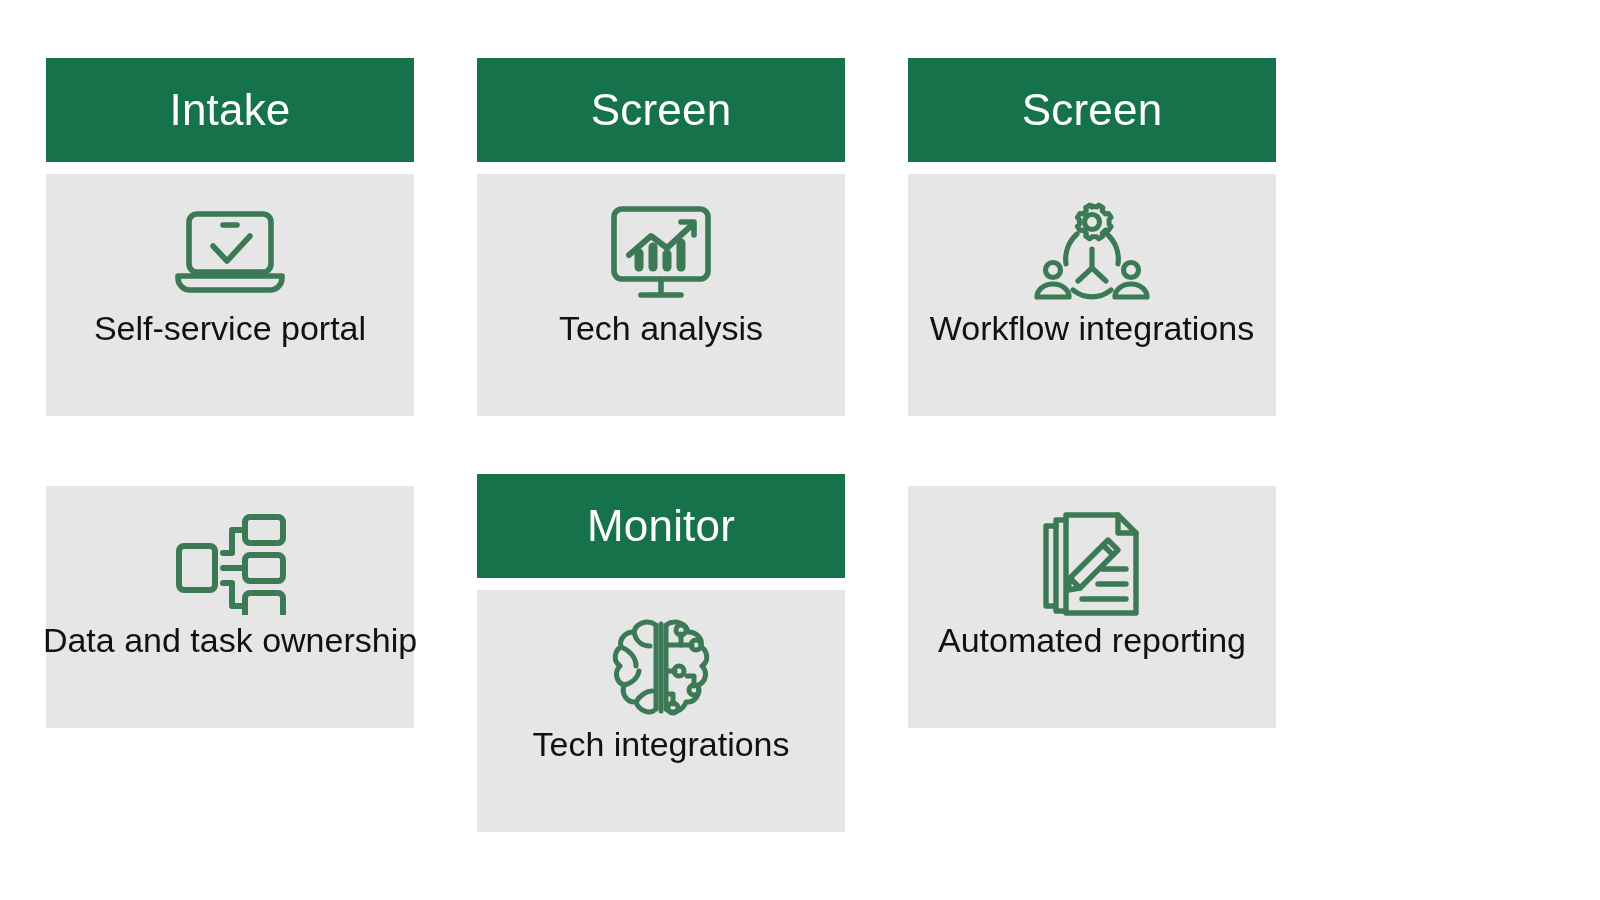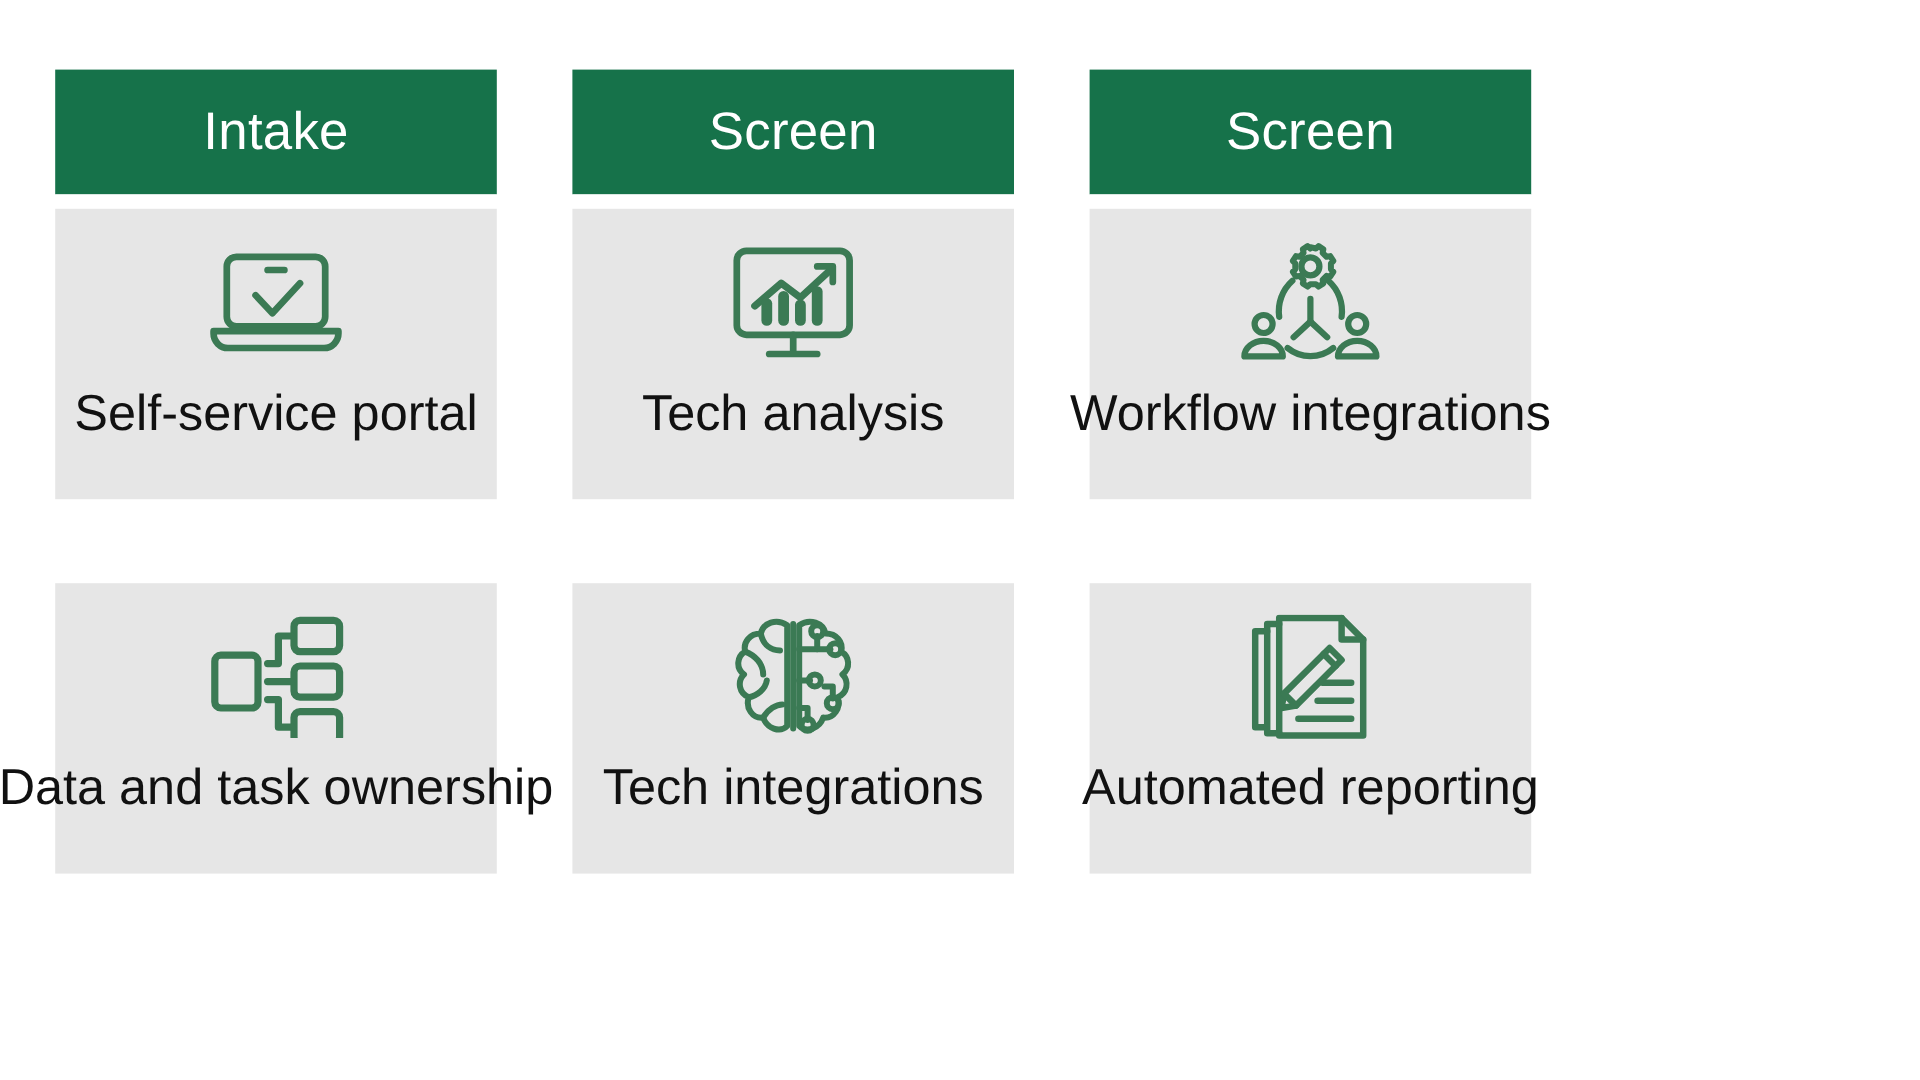--- a/index.html
+++ b/index.html
@@ -72,22 +72,22 @@
 
   .card-icon {
     height: 104px;
     display: flex;
     align-items: center;
     justify-content: center;
   }
   .card-icon svg { display: block; }
 
   .card-caption {
-    margin-top: 16px;
-    font-size: 42px;
+    margin-top: 5px;
+    font-size: 34px;
     font-weight: 400;
     color: #111111;
     text-align: center;
     line-height: 1.12;
     white-space: nowrap;
   }
 </style>
 </head>
 <body>
 
@@ -185,20 +185,23 @@
             <polyline points="50,40 59,40 59,17 70,17"></polyline>
             <line x1="50" y1="55" x2="70" y2="55"></line>
             <polyline points="50,70 59,70 59,93 70,93"></polyline>
           </svg>
         </div>
         <div class="card-caption">Data and task ownership</div>
       </div>
     </div>
 
     <div class="card">
+      <div class="card-header">
+        <div class="card-header-title">Monitor</div>
+      </div>
       <div class="card-gap"></div>
       <div class="card-body">
         <div class="card-icon">
           <svg width="104" height="104" viewBox="0 0 104 104" fill="none" stroke="#3b7a54" stroke-width="5" stroke-linecap="round" stroke-linejoin="round">
 
             <path d="M47 9 C38 3 27 7 25 16 C16 16 10 23 12 31 C5 35 4 45 11 50 C5 56 7 66 15 69 C12 78 18 87 27 86 C30 95 41 99 47 93 Z"></path>
 
             <path d="M25 16 C27 26 34 30 41 30"></path>
             <path d="M12 31 C20 34 27 41 27 50"></path>
             <path d="M15 69 C22 68 29 62 30 55"></path>

